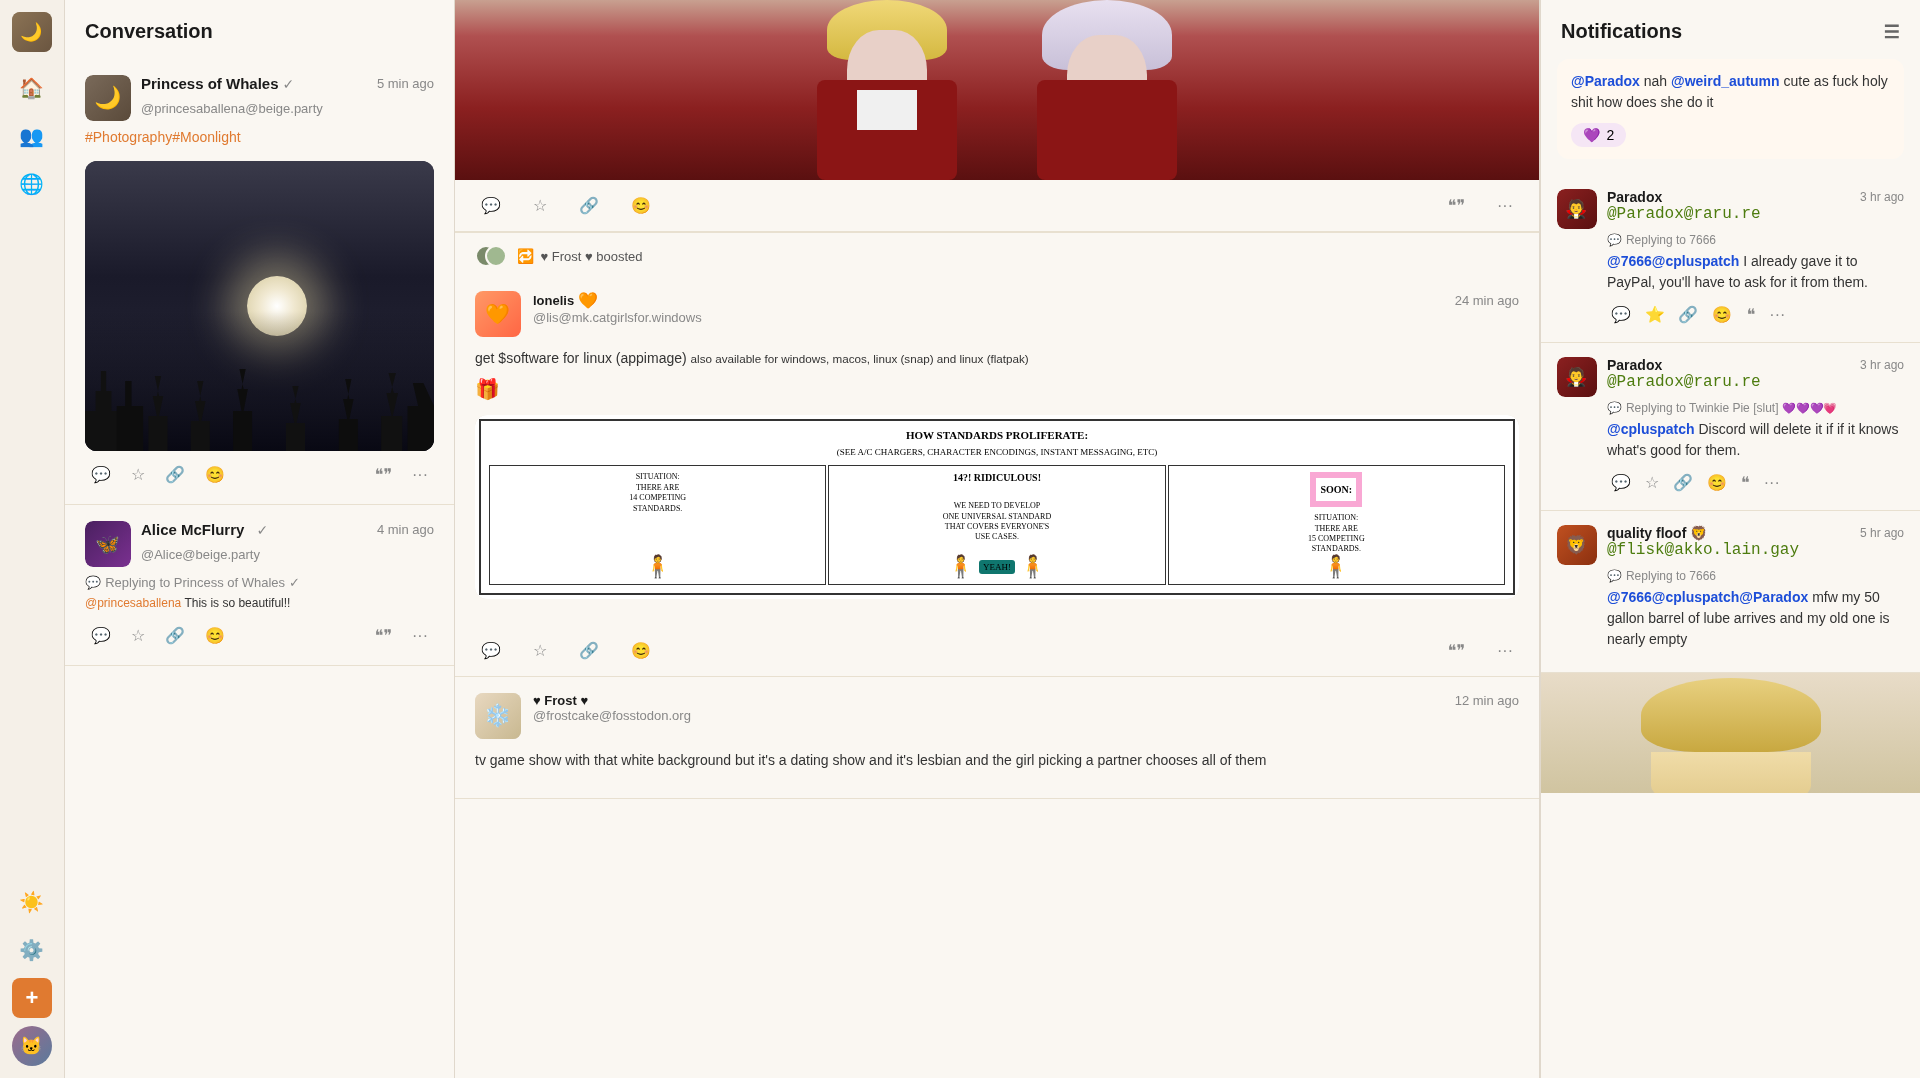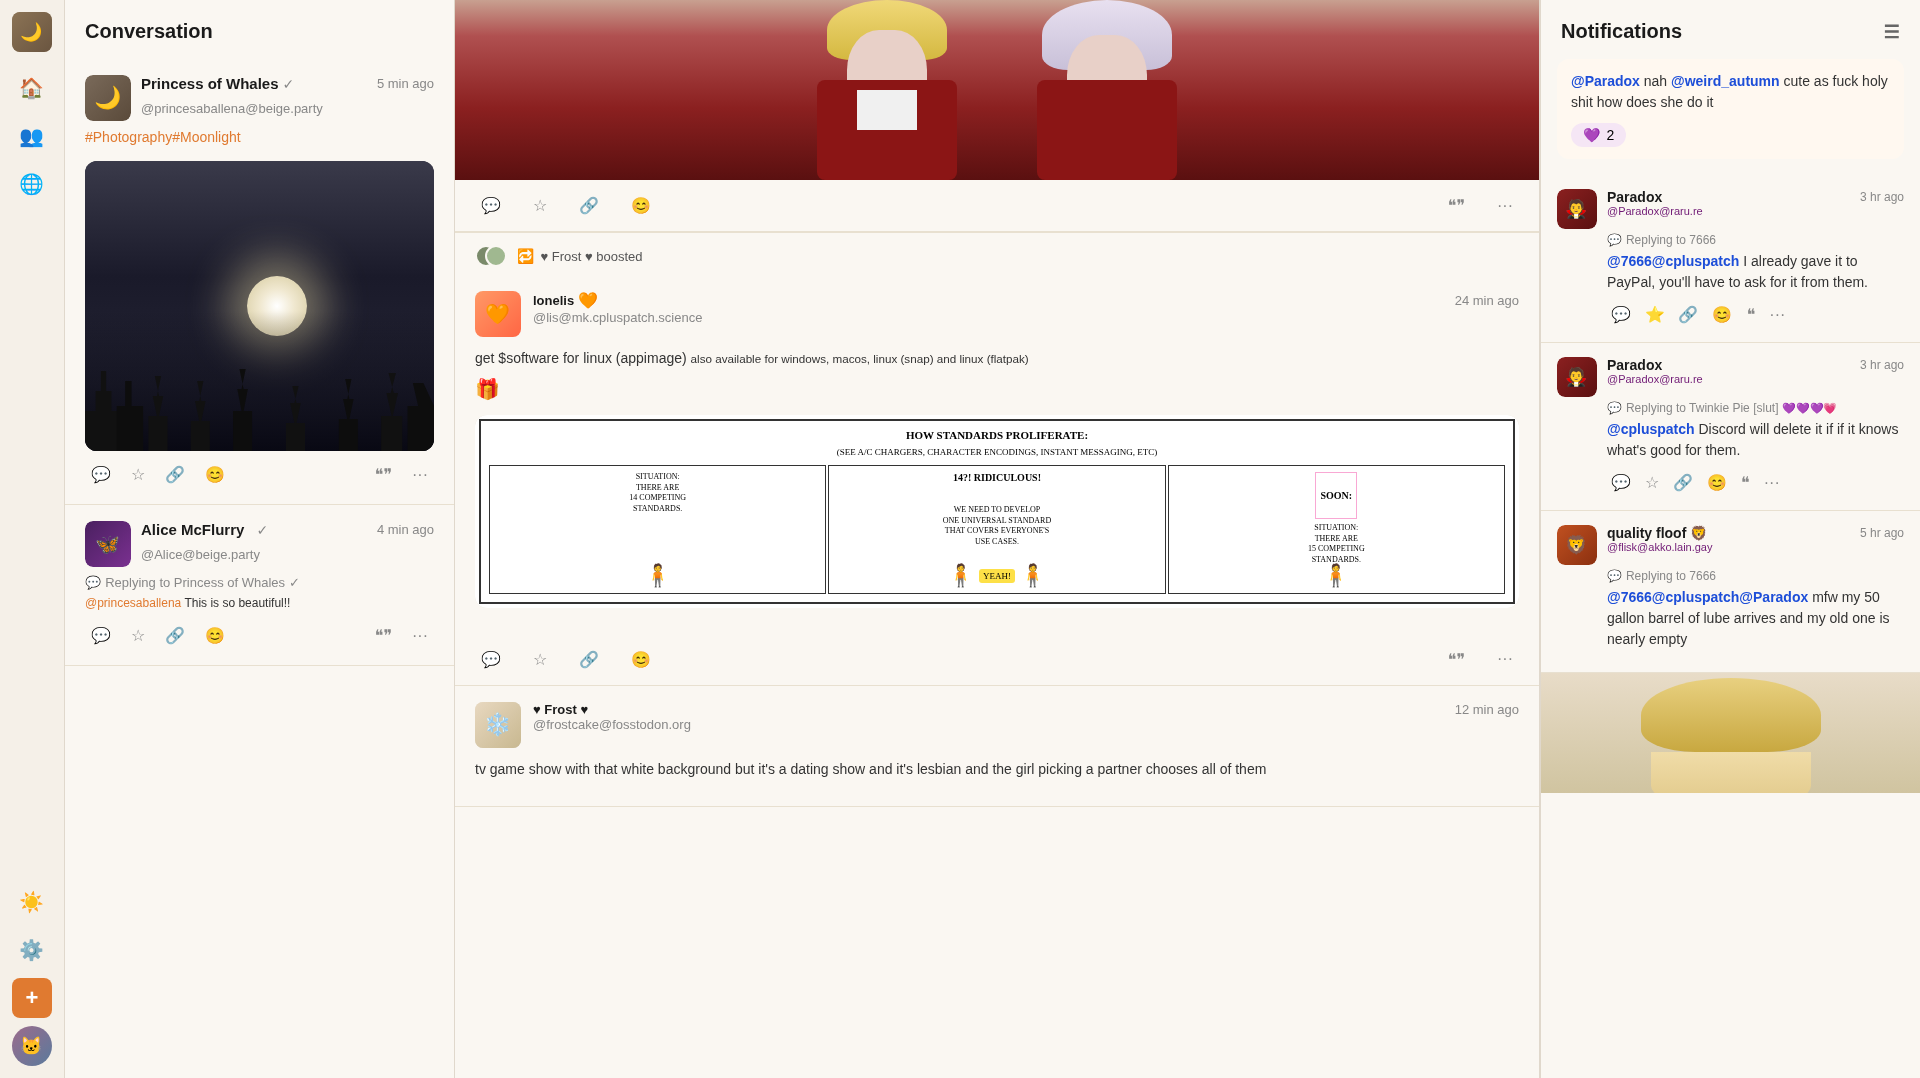--- a/index.html
+++ b/index.html
@@ -389,21 +389,21 @@
       margin-bottom: 4px;
     }
     .notif-avatar {
       width: 40px;
       height: 40px;
       border-radius: 8px;
       flex-shrink: 0;
       overflow: hidden;
     }
     .notif-name { font-weight: 700; font-size: 14px; color: #1a1a1a; }
-    .notif-handle { font-size: 11px; color: #701a75; }
+    .notif-handle { font-size: 16px; color: #4d7c0f; font-family: Liberation Mono, monospace; }
     .notif-time { font-size: 12px; color: #888; margin-left: auto; white-space: nowrap; }
     .notif-reply-info {
       font-size: 12px;
       color: #888;
       display: flex;
       align-items: center;
       gap: 4px;
       margin-bottom: 4px;
       margin-left: 50px;
     }
@@ -632,21 +632,21 @@
       <div class="feed-user-row">
         <div class="lonelis-avatar">🧡</div>
         <div style="flex:1;">
           <div class="feed-name-row">
             <div style="display:flex;align-items:center;gap:4px;">
               <span class="feed-name">lonelis</span>
               <span style="font-size:16px;">🧡</span>
             </div>
             <span class="feed-time">24 min ago</span>
           </div>
-          <div class="feed-handle">@lis@mk.cpluspatch.science</div>
+          <div class="feed-handle">@lis@mk.catgirlsfor.windows</div>
         </div>
       </div>
       <div class="feed-content">
         get $software for linux (appimage) <small>also available for windows, macos, linux (snap) and linux (flatpak)</small>
         <span style="font-size:20px;display:block;margin-top:4px;">🎁</span>
       </div>
 
       <div class="feed-image-container">
         <div class="comic-image">
           <div class="comic-inner">
@@ -655,26 +655,26 @@
             <div class="comic-panels">
               <div class="comic-panel">
                 <div class="panel-text">SITUATION:<br>THERE ARE<br>14 COMPETING<br>STANDARDS.</div>
                 <div class="stick-figure">🧍</div>
               </div>
               <div class="comic-panel">
                 <div class="comic-panel-header">14?! RIDICULOUS!</div>
                 <div class="panel-text">WE NEED TO DEVELOP<br>ONE UNIVERSAL STANDARD<br>THAT COVERS EVERYONE'S<br>USE CASES.</div>
                 <div style="display:flex;gap:4px;align-items:center;">
                   <span class="stick-figure">🧍</span>
-                  <span style="font-size:9px;background:#fde047;padding:2px 4px;border-radius:3px;">YEAH!</span>
+                  <span style="font-size:9px;background:#0f766e;padding:2px 4px;border-radius:3px;">YEAH!</span>
                   <span class="stick-figure">🧍</span>
                 </div>
               </div>
               <div class="comic-panel">
-                <div class="comic-panel-header" style="border:1px solid #f9a8d4;padding:17px 4px;">SOON:</div>
+                <div class="comic-panel-header" style="border:6px solid #f9a8d4;padding:6px 4px;">SOON:</div>
                 <div class="panel-text">SITUATION:<br>THERE ARE<br>15 COMPETING<br>STANDARDS.</div>
                 <div class="stick-figure">🧍</div>
               </div>
             </div>
           </div>
         </div>
       </div>
     </div>
 
     <div style="display:flex;align-items:center;gap:20px;padding:12px 20px;">

